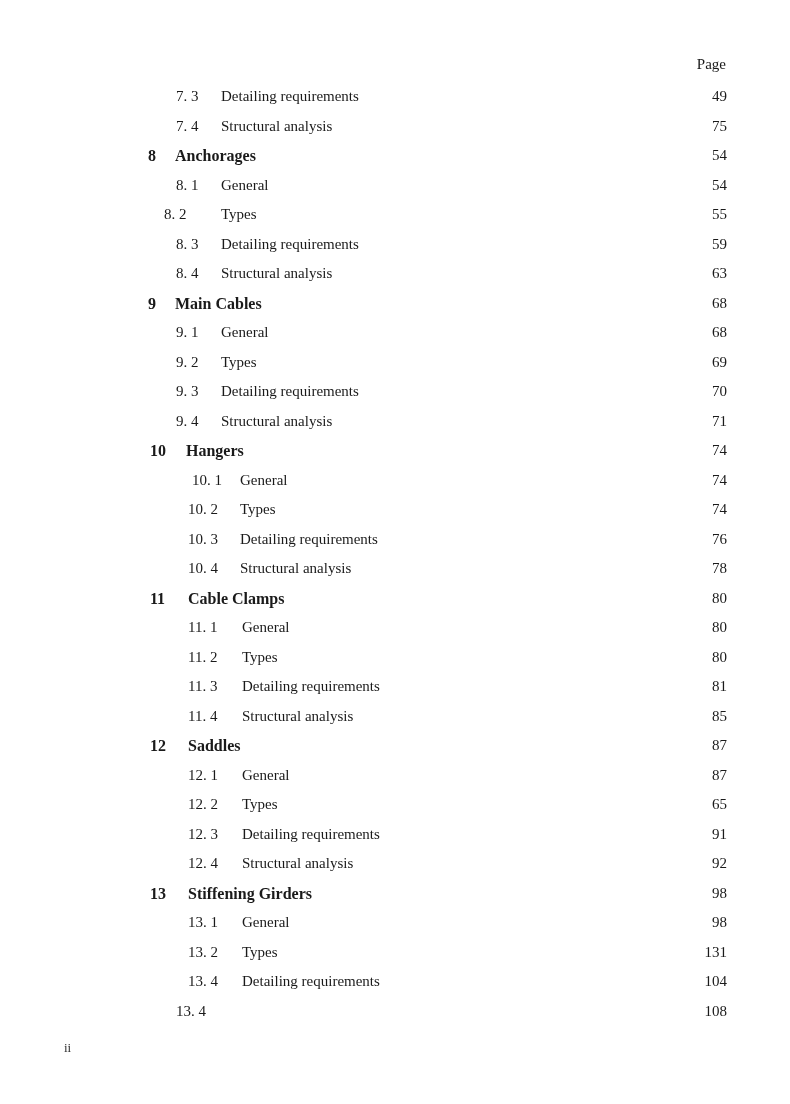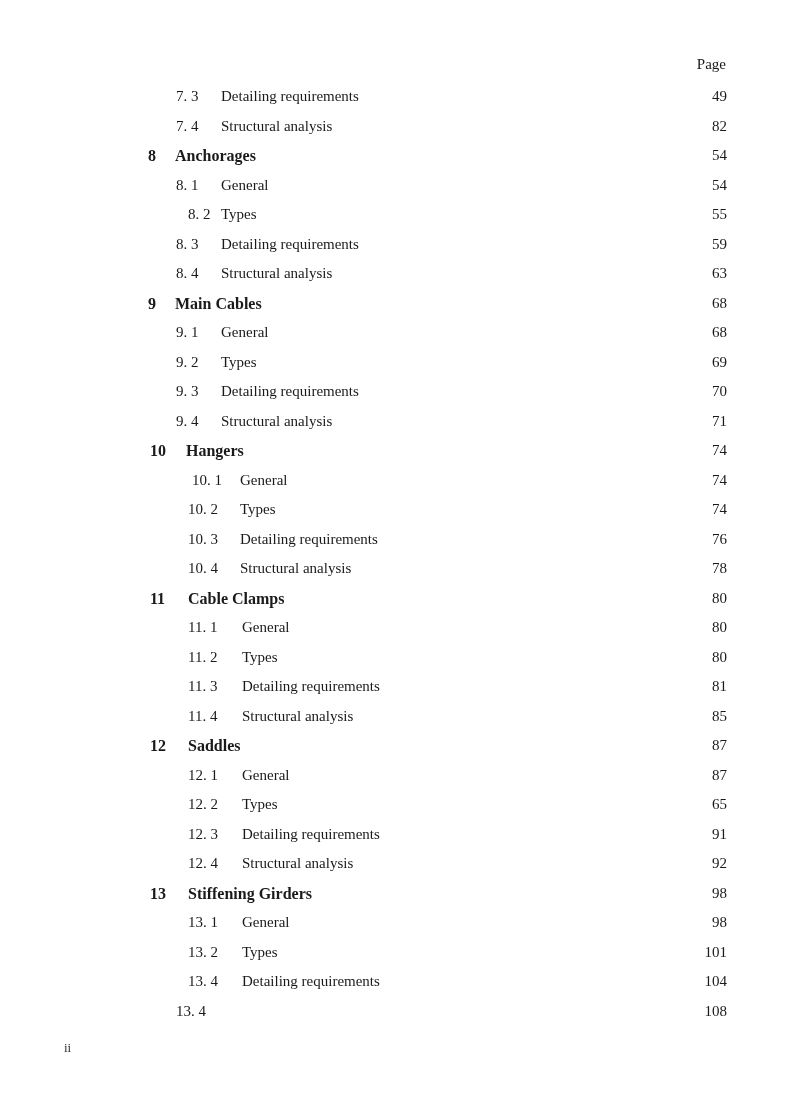--- a/index.html
+++ b/index.html
@@ -21,34 +21,34 @@
 
 <div class="toc" id="toc">
     <div class="row section">
       <span class="num" style="left: 176px;">7. 3</span>
       <span class="title" style="left: 221px;">Detailing requirements</span>
       <span class="pg">49</span>
     </div>
     <div class="row section">
       <span class="num" style="left: 176px;">7. 4</span>
       <span class="title" style="left: 221px;">Structural analysis</span>
-      <span class="pg">82</span>
+      <span class="pg">75</span>
     </div>
     <div class="row chapter">
       <span class="num" style="left: 148px;">8</span>
       <span class="title" style="left: 175px;">Anchorages</span>
       <span class="pg">54</span>
     </div>
     <div class="row section">
       <span class="num" style="left: 176px;">8. 1</span>
       <span class="title" style="left: 221px;">General</span>
       <span class="pg">54</span>
     </div>
     <div class="row section">
-      <span class="num" style="left: 188px;">8. 2</span>
+      <span class="num" style="left: 164px;">8. 2</span>
       <span class="title" style="left: 221px;">Types</span>
       <span class="pg">55</span>
     </div>
     <div class="row section">
       <span class="num" style="left: 176px;">8. 3</span>
       <span class="title" style="left: 221px;">Detailing requirements</span>
       <span class="pg">59</span>
     </div>
     <div class="row section">
       <span class="num" style="left: 176px;">8. 4</span>
@@ -161,21 +161,21 @@
       <span class="pg">98</span>
     </div>
     <div class="row section">
       <span class="num" style="left: 188px;">13. 1</span>
       <span class="title" style="left: 242px;">General</span>
       <span class="pg">98</span>
     </div>
     <div class="row section">
       <span class="num" style="left: 188px;">13. 2</span>
       <span class="title" style="left: 242px;">Types</span>
-      <span class="pg">101</span>
+      <span class="pg">131</span>
     </div>
     <div class="row section">
       <span class="num" style="left: 188px;">13. 4</span>
       <span class="title" style="left: 242px;">Detailing requirements</span>
       <span class="pg">104</span>
     </div>
     <div class="row section">
       <span class="num" style="left: 176px;">13. 4</span>
       <span class="pg">108</span>
     </div>

